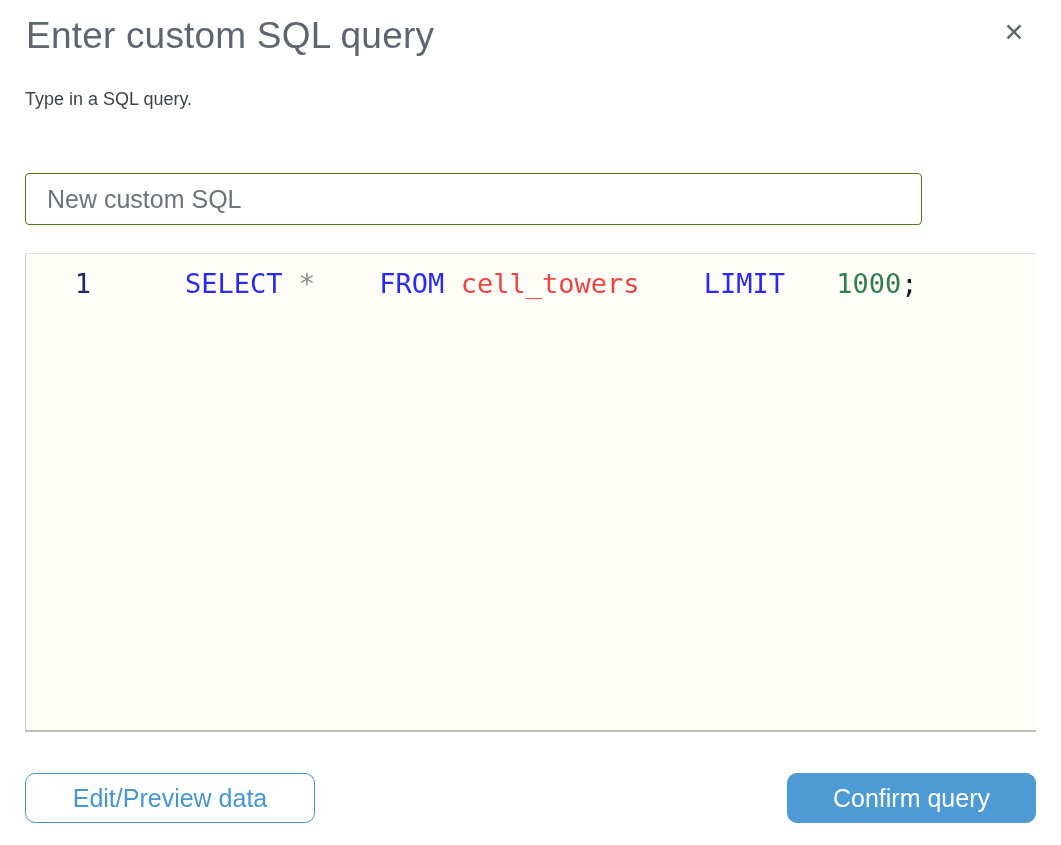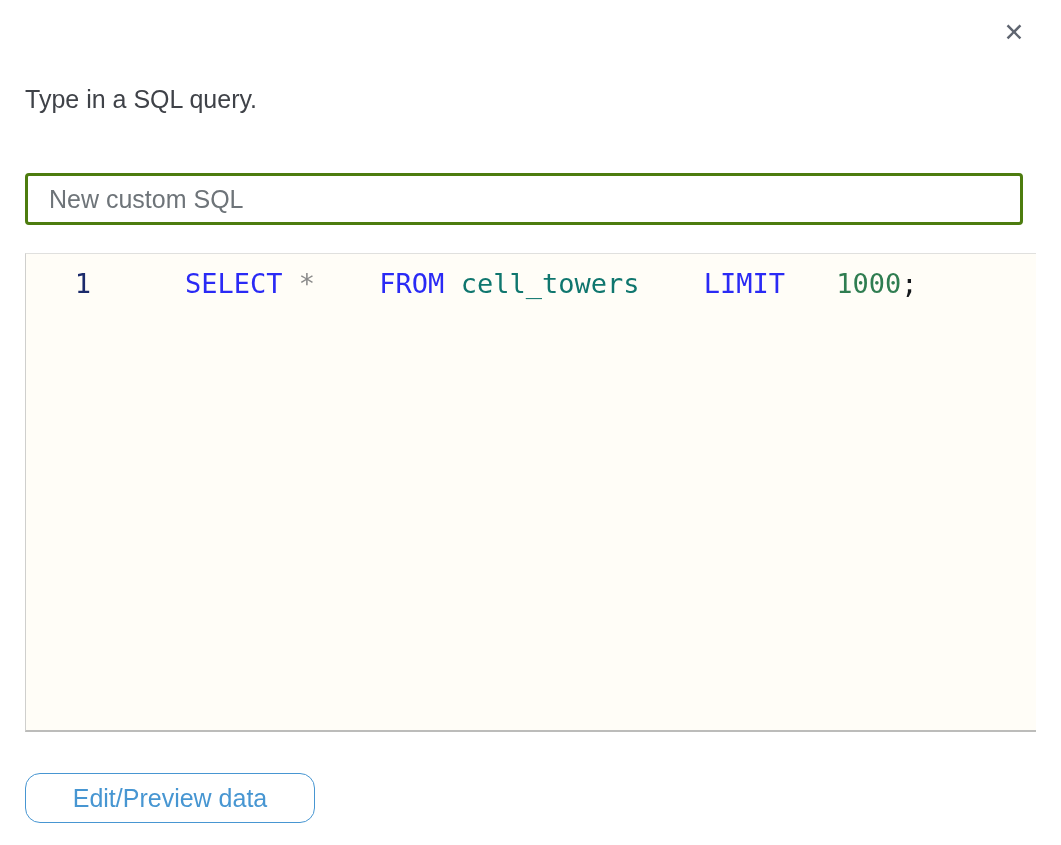--- a/index.html
+++ b/index.html
@@ -18,27 +18,27 @@
     position: absolute; left: 996px; top: 14px;
     width: 36px; height: 36px;
     display: flex; align-items: center; justify-content: center;
     font-size: 25px; color: #5f6570; cursor: pointer;
     background: none; border: none; font-family: "DejaVu Sans", sans-serif;
     font-weight: 300;
   }
 
   .dialog-subtitle {
     position: absolute; left: 25px; top: 84px;
-    font-size: 25px; line-height: 30px; color: #3f4248;
+    font-size: 18px; line-height: 30px; color: #3f4248;
   }
 
   .query-name-input {
     position: absolute; left: 25px; top: 173px;
-    width: 998px; height: 52px;
-    border: 3px solid #4d7c0f; border-radius: 4px;
+    width: 897px; height: 52px;
+    border: 1px solid #4d7c0f; border-radius: 4px;
     background: #fff; outline: none;
     padding: 0 21px;
     font-family: "Liberation Sans", "DejaVu Sans", sans-serif;
     font-size: 25px; color: #6e7479;
   }
 
   .sql-editor {
     position: absolute; left: 25px; top: 253px;
     width: 1011px; height: 479px;
     background: var(--editor-bg, #fffdf7);
@@ -58,29 +58,29 @@
   .gutter {
     width: 65px; text-align: right;
     color: var(--line-number-navy, #1b2a6b);
     font-family: "DejaVu Sans Mono", "Liberation Mono", monospace;
   }
 
   .code-line { margin-left: 46px; white-space: pre; color: #15181c; }
 
   .tok-keyword    { color: var(--keyword-blue, #2a2af5); margin-left: 48px; }
   .tok-operator   { color: var(--operator-gray, #8a8a8a); }
-  .tok-identifier { color: #0f766e; }
+  .tok-identifier { color: #ef4444; }
   .tok-number     { color: var(--number-green, #2f7d51); margin-left: 35px; }
   .tok-punct      { color: #15181c; }
 
   .footer-btn {
     position: absolute; top: 773px; height: 50px;
     display: flex; align-items: center; justify-content: center;
     font-family: "Liberation Sans", "DejaVu Sans", sans-serif;
-    font-size: 25px; border-radius: 15px; cursor: pointer;
+    font-size: 25px; border-radius: 10px; cursor: pointer;
   }
 
   .btn-outline {
     left: 25px; width: 290px;
     background: #ffffff;
     border: 1px solid var(--outline-button-blue, #4796d2);
     color: var(--outline-button-blue, #4796d2);
   }
 
   .btn-primary {
@@ -88,30 +88,32 @@
     background: var(--accent-blue, #4e9ad5);
     border: 1px solid var(--accent-blue, #4e9ad5);
     color: #ffffff;
   }
 </style>
 </head>
 <body>
 
 <div class="dialog">
 
+  <h1 class="dialog-title">Enter custom SQL query</h1>
 
   <button class="close-btn">✕</button>
 
   <p class="dialog-subtitle">Type in a SQL query.</p>
 
   <input class="query-name-input" type="text" value="New custom SQL" style="">
 
   <div class="sql-editor">
     <div class="code-row">
       <span class="gutter">1</span>
       <span class="code-line"><span class="tok-keyword">SELECT</span><span class="tok-plain"> </span><span class="tok-operator">*</span><span class="tok-plain"> </span><span class="tok-keyword">FROM</span><span class="tok-plain"> </span><span class="tok-identifier">cell_towers</span><span class="tok-plain"> </span><span class="tok-keyword">LIMIT</span><span class="tok-plain"> </span><span class="tok-number">1000</span><span class="tok-punct">;</span></span>
     </div>
   </div>
 
   <button class="footer-btn btn-outline">Edit/Preview data</button>
 
+  <button class="footer-btn btn-primary">Confirm query</button>
 
 </div>
 
 </body></html>

